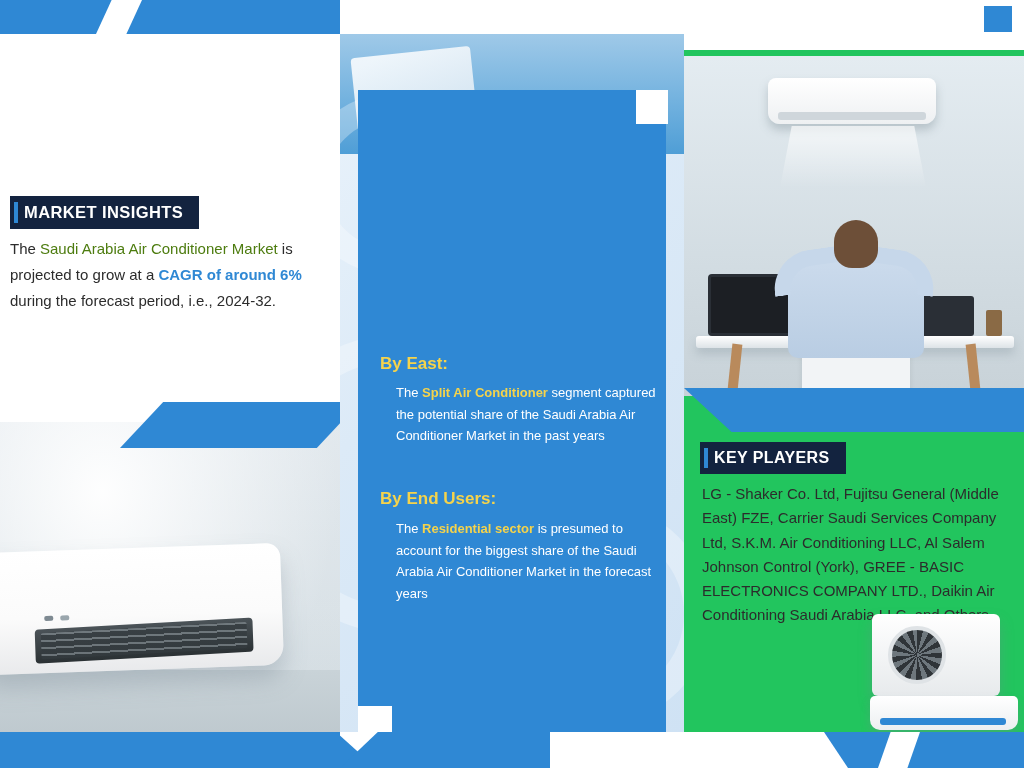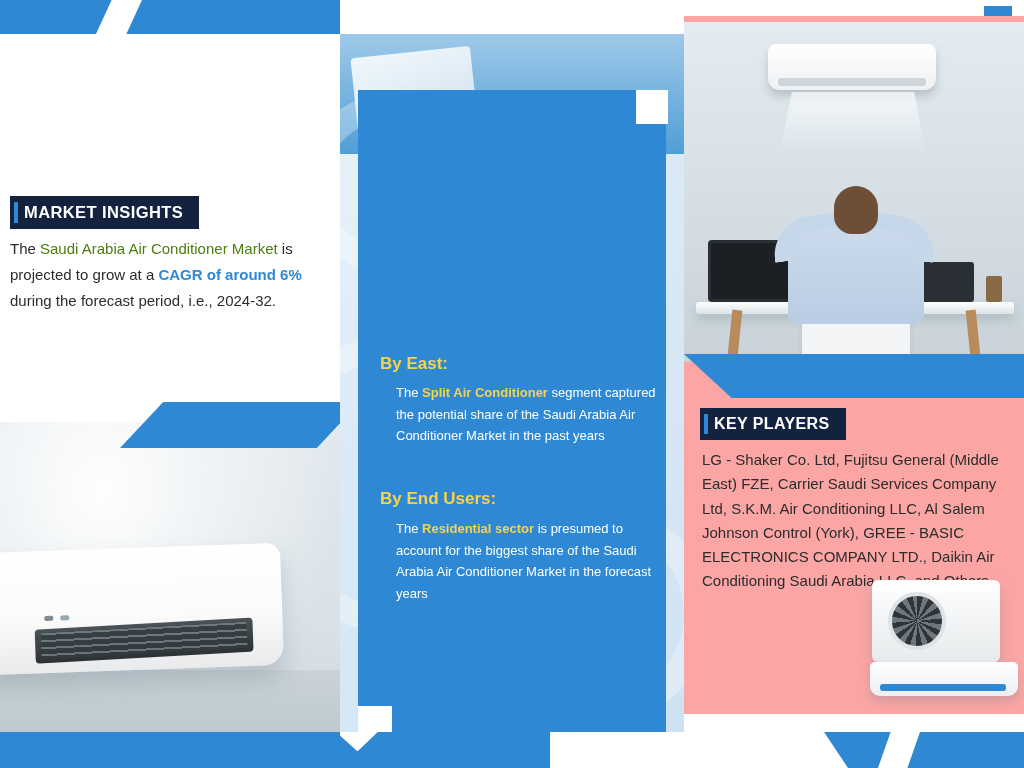--- a/index.html
+++ b/index.html
@@ -220,22 +220,22 @@
   .seg-body {
     position:absolute; left: 56px; width: 272px;
     color:#ffffff; font-size:13px; line-height:1.66;
   }
   .seg-body.type { top: 348px; }
   .seg-body.users { top: 484px; }
   .y { color:#f5d34b; font-weight:bold; }
 
   
   .right-col {
-    position:absolute; top:16px; left:684px; right:0; height:698px;
-    background:#fca5a5;
+    position:absolute; top:50px; left:684px; right:0; height:698px;
+    background:#22c55e;
   }
   .right-photo {
     position:absolute; top: 6px; left: 0; width: 340px; height: 340px;
     overflow:hidden;
     background: linear-gradient(180deg,#dfe7ec 0%, #d4dee4 55%, #c2ccd2 100%);
   }
   .rp-wall { position:absolute; inset:0; background: linear-gradient(180deg,#e4ecf1 0%, #d2dce2 62%, #c8d2d8 100%); }
   .rp-ac {
     position:absolute; left: 84px; top: 22px; width: 168px; height: 46px;
     background: linear-gradient(180deg,#ffffff,#eef0f2);

